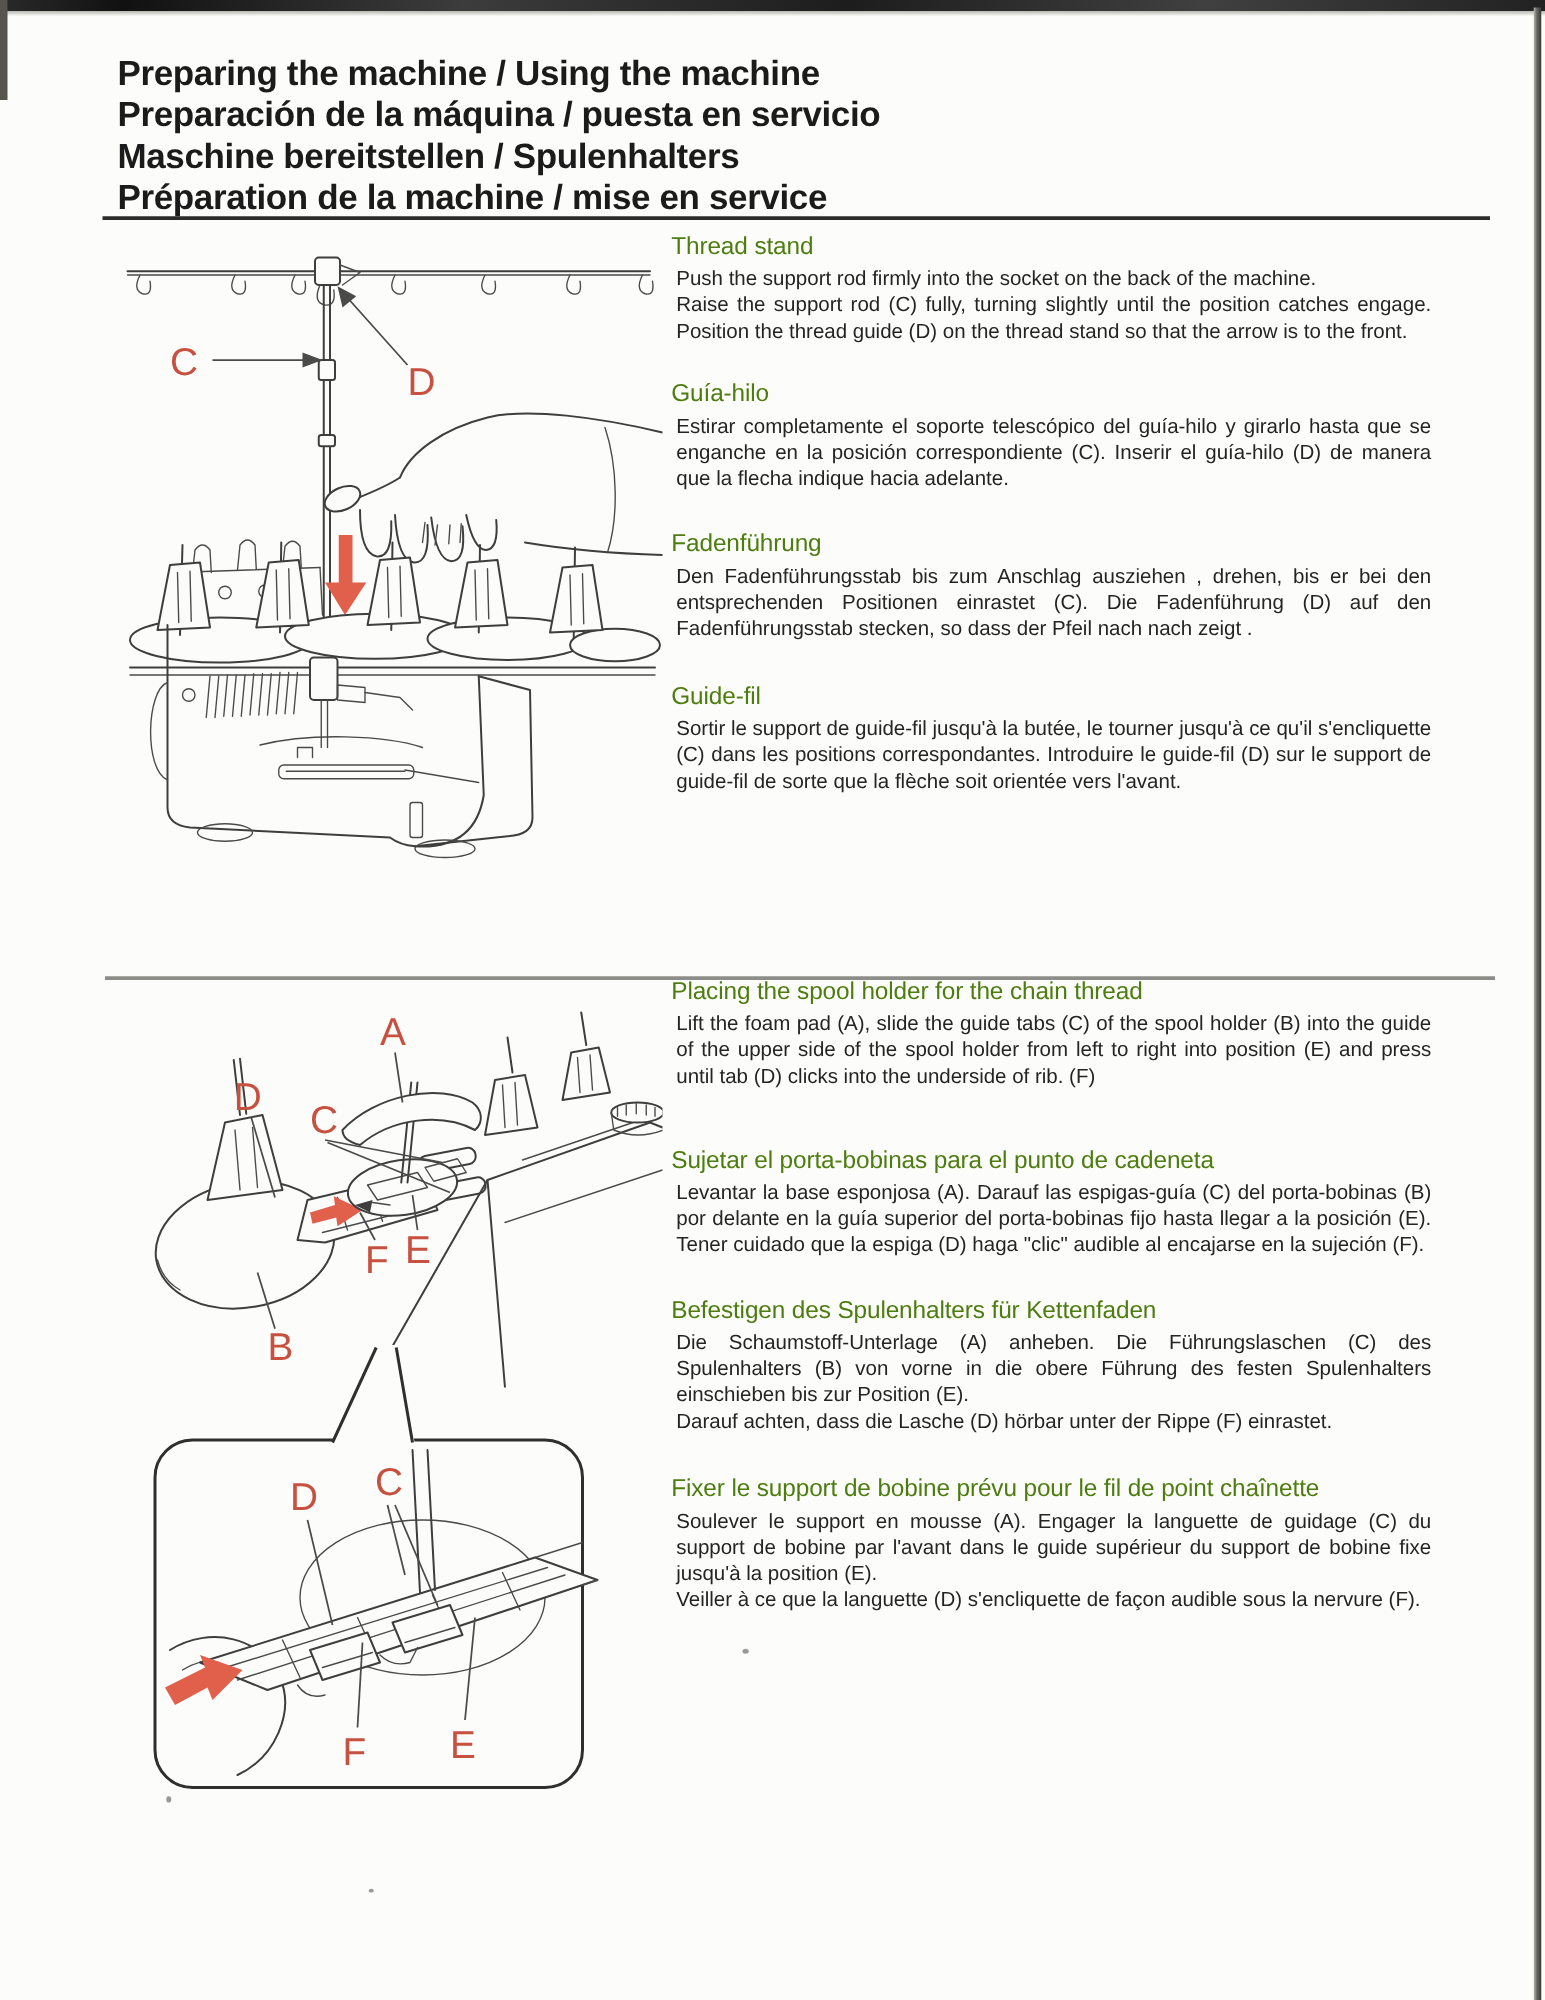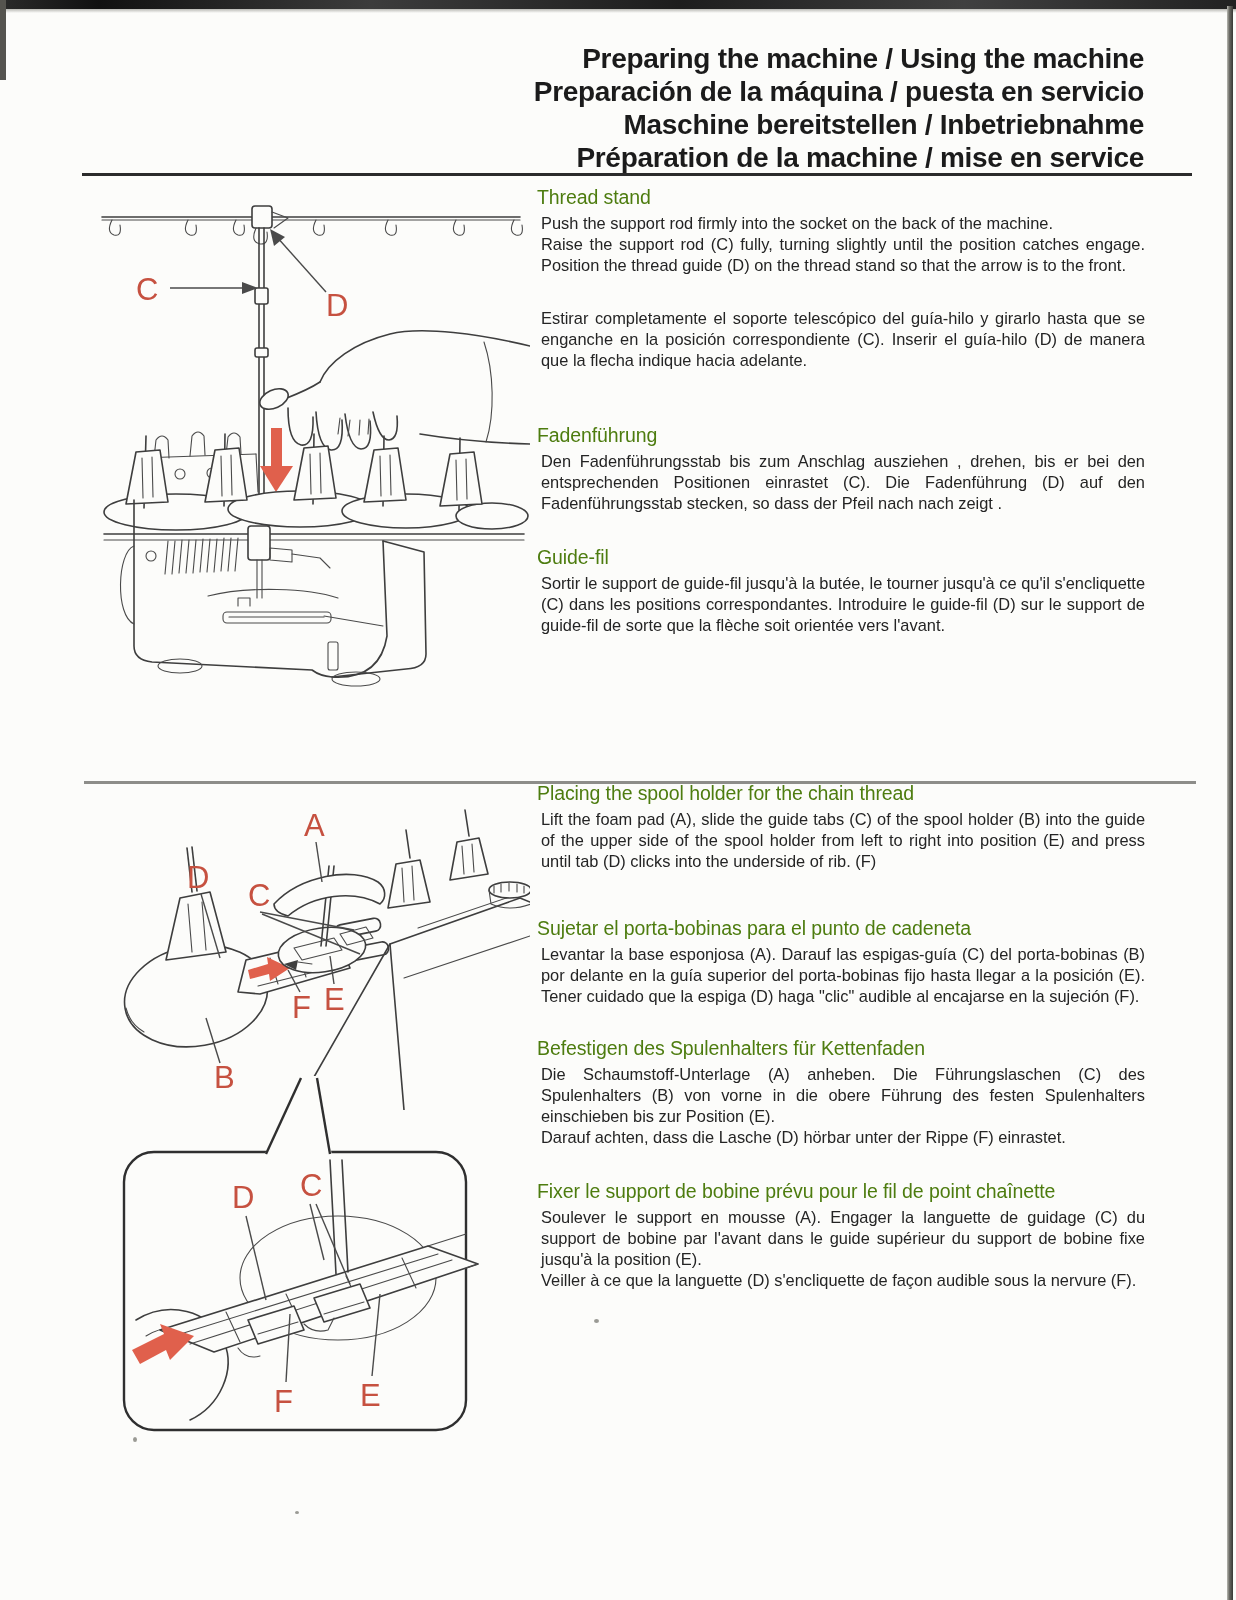--- a/index.html
+++ b/index.html
@@ -12,21 +12,21 @@
   .scan-top{position:absolute;top:0;left:0;width:1236px;height:9px;
     background:linear-gradient(90deg,#2a2a2a,#111 8%,#3c3c3c 30%,#1d1d1d 55%,#404040 78%,#222);}
   .scan-top-shadow{position:absolute;top:9px;left:0;width:1236px;height:4px;
     background:linear-gradient(180deg,#b9b9b4,rgba(255,255,255,0));}
   .scan-left{position:absolute;top:0;left:0;width:6px;height:80px;background:#55544f;}
   .scan-right{position:absolute;top:6px;right:3px;width:6px;height:1594px;
     background:linear-gradient(90deg,#b9b9b2,#6a6a64 40%,#383834);}
   .speck{position:absolute;background:#9a9a94;border-radius:50%;}
 
   .title{position:absolute;left:94px;top:42px;width:1050px;}
-  .title .t-line{font-size:28px;font-weight:bold;line-height:33px;letter-spacing:-0.3px;color:#1b1b1b;text-align:right;}
+  .title .t-line{font-size:28px;font-weight:bold;line-height:33px;letter-spacing:-0.3px;color:#1b1b1b;}
   .rule-title{position:absolute;left:82px;top:173px;width:1110px;height:3px;background:#2b2b2b;}
   .rule-section{position:absolute;left:84px;top:781px;width:1112px;height:3px;background:#8d8d89;}
 
   .txt-block{position:absolute;left:537px;width:612px;}
   .txt-block h2{margin:0 0 3px 0;font-size:19.5px;font-weight:normal;color:#4d7c0f;letter-spacing:-0.1px;}
   .txt-block p{margin:4px;font-size:16.4px;line-height:1.28;color:#242424;text-align:justify;white-space:pre-line;}
 
   .fig{position:absolute;}
   svg{display:block;}
   .ln{fill:none;stroke:#3e3e3e;stroke-width:1.6;stroke-linecap:round;stroke-linejoin:round;}
@@ -45,32 +45,33 @@
   <div class="scan-top-shadow"></div>
   <div class="scan-left"></div>
   <div class="scan-right"></div>
   <div class="speck" style="left:594px;top:1319px;width:5px;height:4px;"></div>
   <div class="speck" style="left:133px;top:1437px;width:4px;height:5px;"></div>
   <div class="speck" style="left:295px;top:1511px;width:4px;height:3px;"></div>
 
   <div class="title">
     <div class="t-line">Preparing the machine / Using the machine</div>
     <div class="t-line">Preparación de la máquina / puesta en servicio</div>
-    <div class="t-line">Maschine bereitstellen / Inbetriebnahme</div>
+    <div class="t-line">Maschine bereitstellen / Spulenhalters</div>
     <div class="t-line">Préparation de la machine / mise en service</div>
   </div>
   <div class="rule-title"></div>
   <div class="rule-section"></div>
 
   <div class="txt-block" style="top:186px;">
     <h2>Thread stand</h2>
     <p>Push the support rod firmly into the socket on the back of the machine.
 Raise the support rod (C) fully, turning slightly until the position catches engage. Position the thread guide (D) on the thread stand so that the arrow is to the front.</p>
   </div>
   <div class="txt-block" style="top:304px;">
+    <h2>Guía-hilo</h2>
     <p>Estirar completamente el soporte telescópico del guía-hilo y girarlo hasta que se enganche en la posición correspondiente (C). Inserir el guía-hilo (D) de manera que la flecha indique hacia adelante.</p>
   </div>
   <div class="txt-block" style="top:424px;">
     <h2>Fadenführung</h2>
     <p>Den Fadenführungsstab bis zum Anschlag ausziehen , drehen, bis er bei den entsprechenden Positionen einrastet (C). Die Fadenführung (D) auf den Fadenführungsstab stecken, so dass der Pfeil nach nach zeigt .</p>
   </div>
   <div class="txt-block" style="top:782px;">
     <h2>Placing the spool holder for the chain thread</h2>
     <p>Lift the foam pad (A), slide the guide tabs (C) of the spool holder (B) into the guide of the upper side of the spool holder from left to right into position (E) and press until tab (D) clicks into the underside of rib. (F)</p>
   </div>

